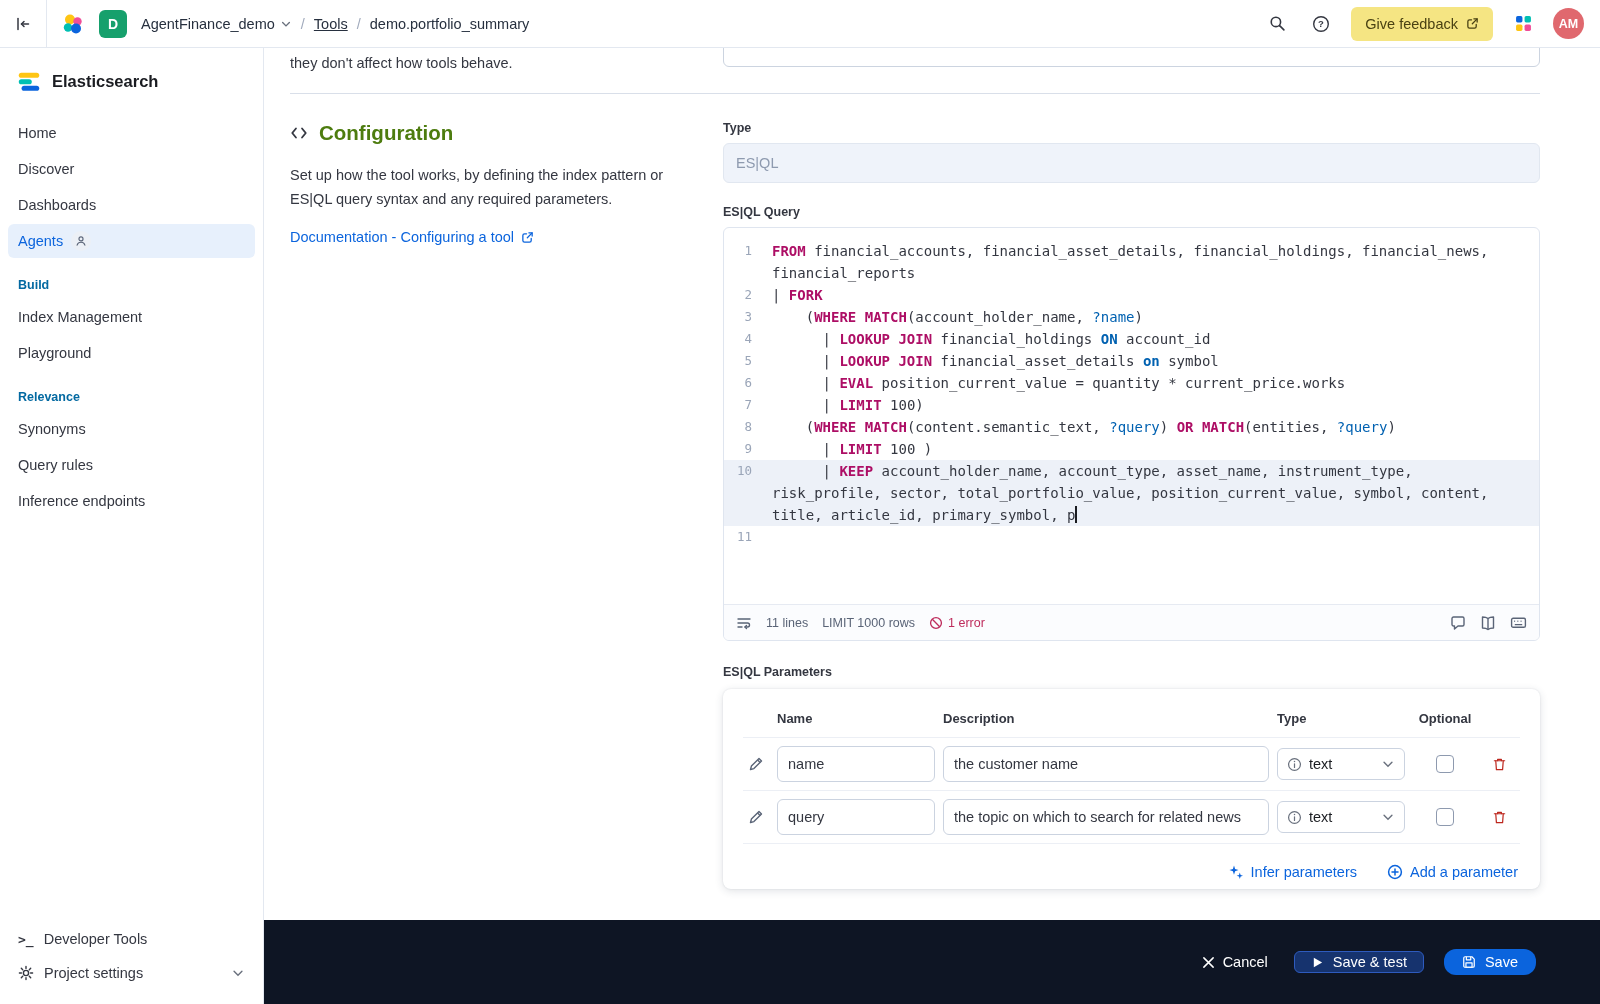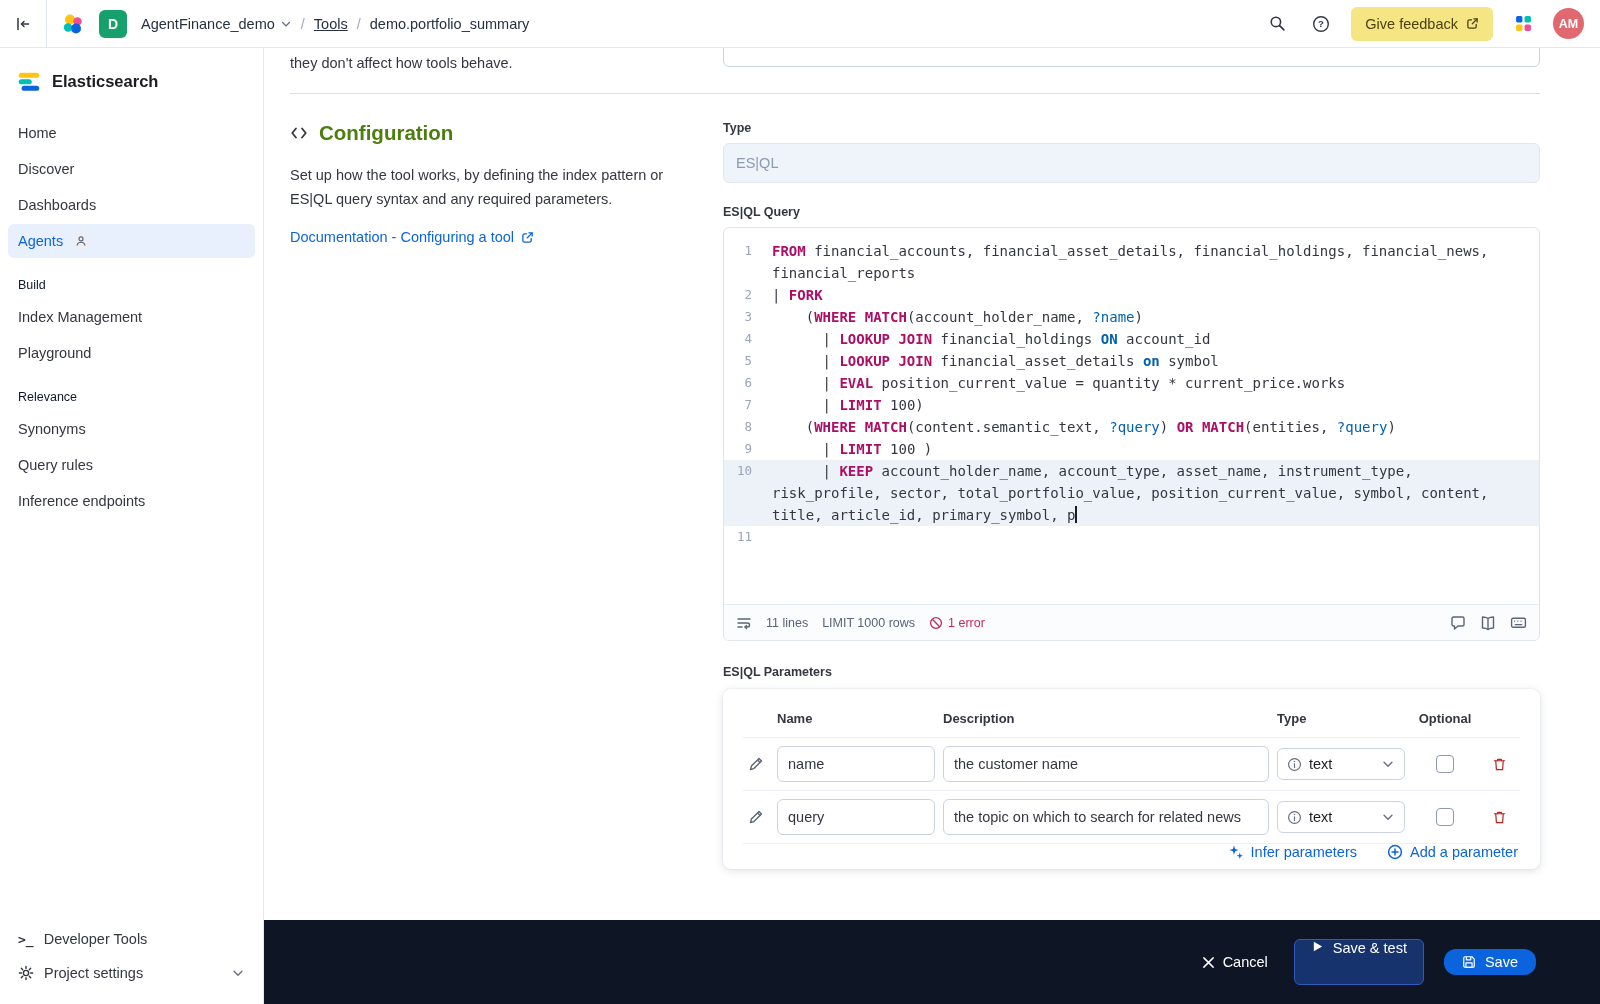--- a/index.html
+++ b/index.html
@@ -28,21 +28,21 @@
        font:500 14.5px "Liberation Sans",sans-serif;display:flex;align-items:center;gap:8px;padding:0 14px;cursor:pointer}
   .avatar{width:31px;height:31px;border-radius:50%;background:var(--avatar-bg);color:#fff;font-weight:700;font-size:12.5px;display:flex;align-items:center;justify-content:center;cursor:pointer}
 
   
   .app-body{display:flex;height:956px}
   .sidebar{width:264px;border-right:1px solid #E3E8F0;background:#fff;display:flex;flex-direction:column}
   .brand{display:flex;align-items:center;gap:10px;padding:20px 16px 22px;font-size:16.5px;font-weight:600;color:#1A1C21}
   .nav{padding:0 8px;flex:1}
   .nav-item{height:34px;display:flex;align-items:center;gap:8px;padding:0 10px;border-radius:6px;color:#343741;cursor:pointer;margin-bottom:2px}
   .nav-item.selected{background:var(--selected-bg);color:var(--primary);font-weight:500}
-  .nav-section-title{font-size:12.5px;font-weight:400;color:#0f172a;padding:18px 10px 8px}
+  .nav-section-title{font-size:12.5px;font-weight:700;color:#0369a1;padding:18px 10px 8px}
   .agent-badge{width:20px;height:20px;border-radius:50%;background:#ECF0F6;display:flex;align-items:center;justify-content:center}
   .sidebar-footer{margin-top:auto;padding:10px 8px 14px}
   .sfoot-item{height:34px;display:flex;align-items:center;gap:10px;padding:0 10px;border-radius:6px;color:#343741;cursor:pointer}
   .console-glyph{font-family:"DejaVu Sans Mono",monospace;font-size:13px;font-weight:700;color:#343741}
   .sfoot-chevron{margin-left:auto}
 
   .content{flex:1;min-width:0;display:flex;flex-direction:column;background:#fff}
   .scroll{flex:1;overflow:hidden;padding:0 60px 0 26px}
 
   .intro-row{display:flex;align-items:flex-start}
@@ -84,28 +84,28 @@
   .th-center{text-align:center}
   .prow{padding:8px 0;border-top:1px solid #ECEFF5}
   .prow:last-child{border-bottom:1px solid #ECEFF5}
   .cell-icon{display:flex;align-items:center;justify-content:center;cursor:pointer}
   input.param{height:36px;width:100%;border:1px solid #CBD3E0;border-radius:6px;padding:0 10px;color:#343741;
       font:14.5px "Liberation Sans",sans-serif;background:#fff}
   .type-select{height:32px;border:1px solid #CBD3E0;border-radius:6px;display:flex;align-items:center;gap:7px;padding:0 9px;cursor:pointer;background:#fff}
   .sel-chevron{margin-left:auto}
   .cb-wrap{display:flex;justify-content:center}
   .checkbox{width:18px;height:18px;border:1px solid #8E9AAF;border-radius:4px;background:#fff;cursor:pointer}
-  .param-actions{display:flex;justify-content:flex-end;gap:30px;padding-right:2px}
+  .param-actions{display:flex;justify-content:flex-end;gap:30px;margin-top:20px;padding-right:2px}
   .action-link{display:flex;align-items:center;gap:7px;color:var(--primary);font-weight:500;cursor:pointer}
 
   
   .bottom-bar{height:84px;background:var(--bar-bg);display:flex;align-items:center;justify-content:flex-end;gap:20px;padding:0 64px}
   .btn-cancel{background:none;border:none;color:#fff;font:14.5px "Liberation Sans",sans-serif;display:flex;align-items:center;gap:8px;cursor:pointer}
-  .btn-savetest{height:46px;border-radius:6px;padding:0 16px;background:var(--save-test-bg);border:1px solid var(--save-test-border);
-      color:#fff;font:500 14.5px "Liberation Sans",sans-serif;display:flex;gap:9px;cursor:pointer}
+  .btn-savetest{height:22px;border-radius:6px;padding:0 16px;background:var(--save-test-bg);border:1px solid var(--save-test-border);
+      color:#fff;font:500 14.5px "Liberation Sans",sans-serif;display:flex;align-items:center;gap:9px;cursor:pointer}
   .btn-save{height:26px;border-radius:12px;padding:0 18px;background:var(--primary);border:none;color:#fff;
       font:500 14.5px "Liberation Sans",sans-serif;display:flex;align-items:center;gap:9px;cursor:pointer}
 </style>
 </head>
 <body>
 
 <div class="header">
   <div class="collapse-btn">
     <svg width="16" height="16" viewBox="0 0 16 16" fill="none" stroke="#343741" stroke-width="1.5" stroke-linecap="round" stroke-linejoin="round">
         <path d="M3 2.5v11"></path>

